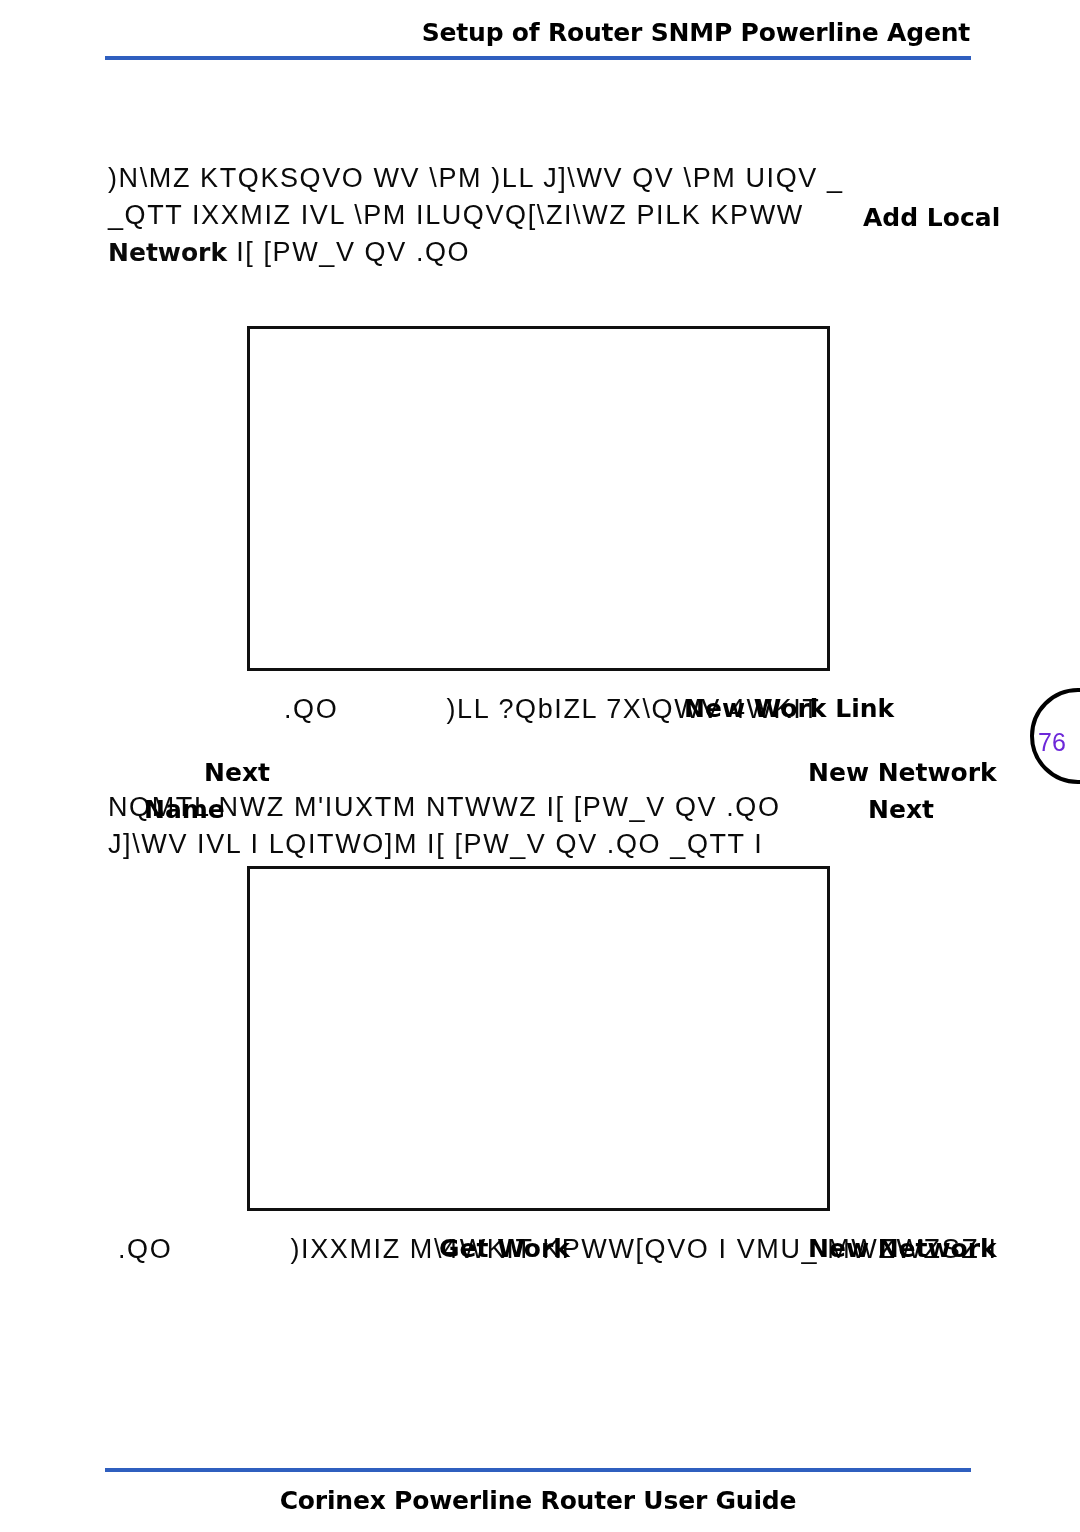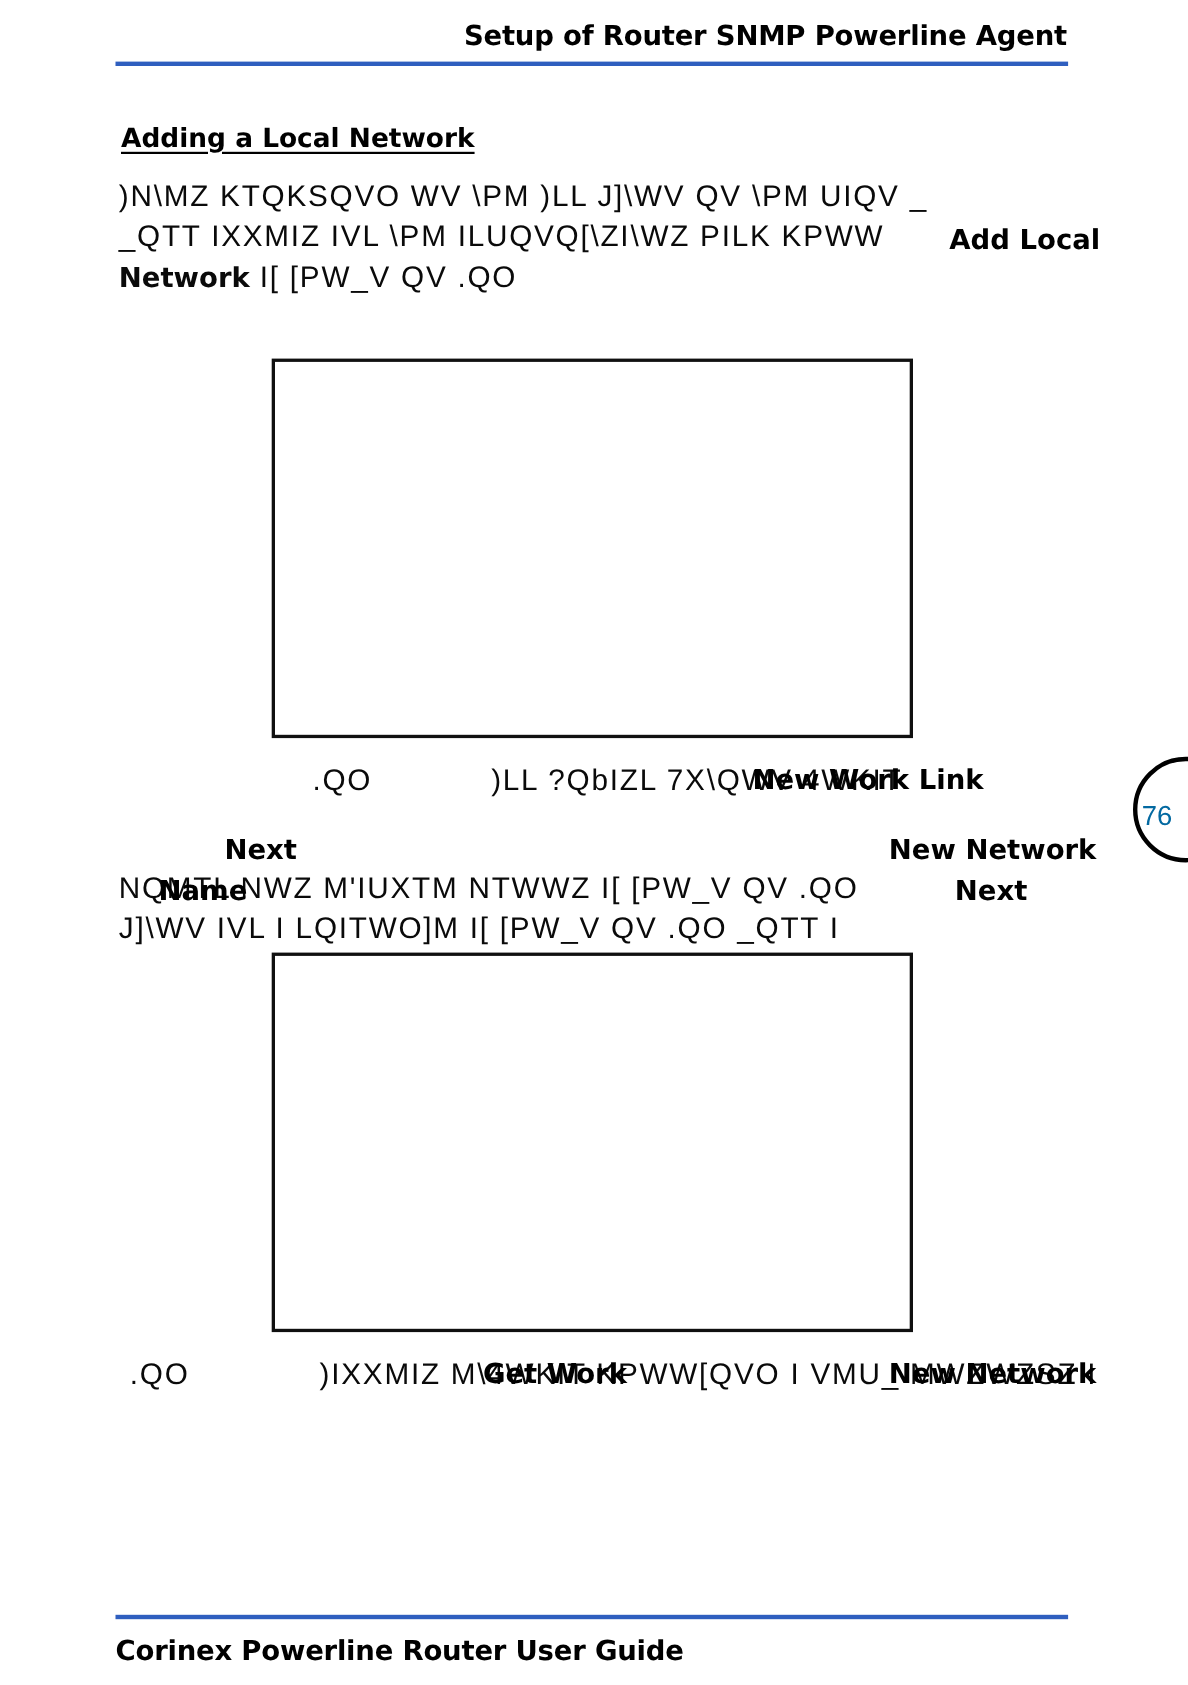--- a/index.html
+++ b/index.html
@@ -126,48 +126,47 @@
     background: transparent;
   }
 
   .page-number {
     position: absolute;
     left: 1038px;
     top: 728px;
     font-family: "Liberation Sans", sans-serif;
     font-size: 25px;
     font-weight: normal;
-    color: #0369a1;
+    color: #6d28d9;
   }
 
   
   .footer-title {
     position: absolute;
     left: 105px;
     top: 1486px;
     width: 866px;
-    text-align: left;
+    text-align: center;
     font-family: "DejaVu Sans", sans-serif;
     font-weight: bold;
     font-size: 25px;
     letter-spacing: -0.2px;
     color: #000000;
     white-space: nowrap;
   }
 </style>
 </head>
 <body>
 
 <div class="page">
 
   <div class="header-title">Setup of Router SNMP Powerline Agent</div>
 
   <div class="rule rule-top"></div>
 
-  <div class="section-heading">Adding a Local Network</div>
 
   <div class="body-block" style="top: 160px;">
 
     <div class="line">
       <span>)N\MZ KTQKSQVO WV \PM )LL J]\WV QV \PM UIQV _</span>
     </div>
 
     <div class="line">
       <span>_QTT IXXMIZ IVL \PM ILUQVQ[\ZI\WZ </span><span>PILK KPWW</span>
       <span class="overprint" style="left: 755px; top: 2px;">Add Local</span>

